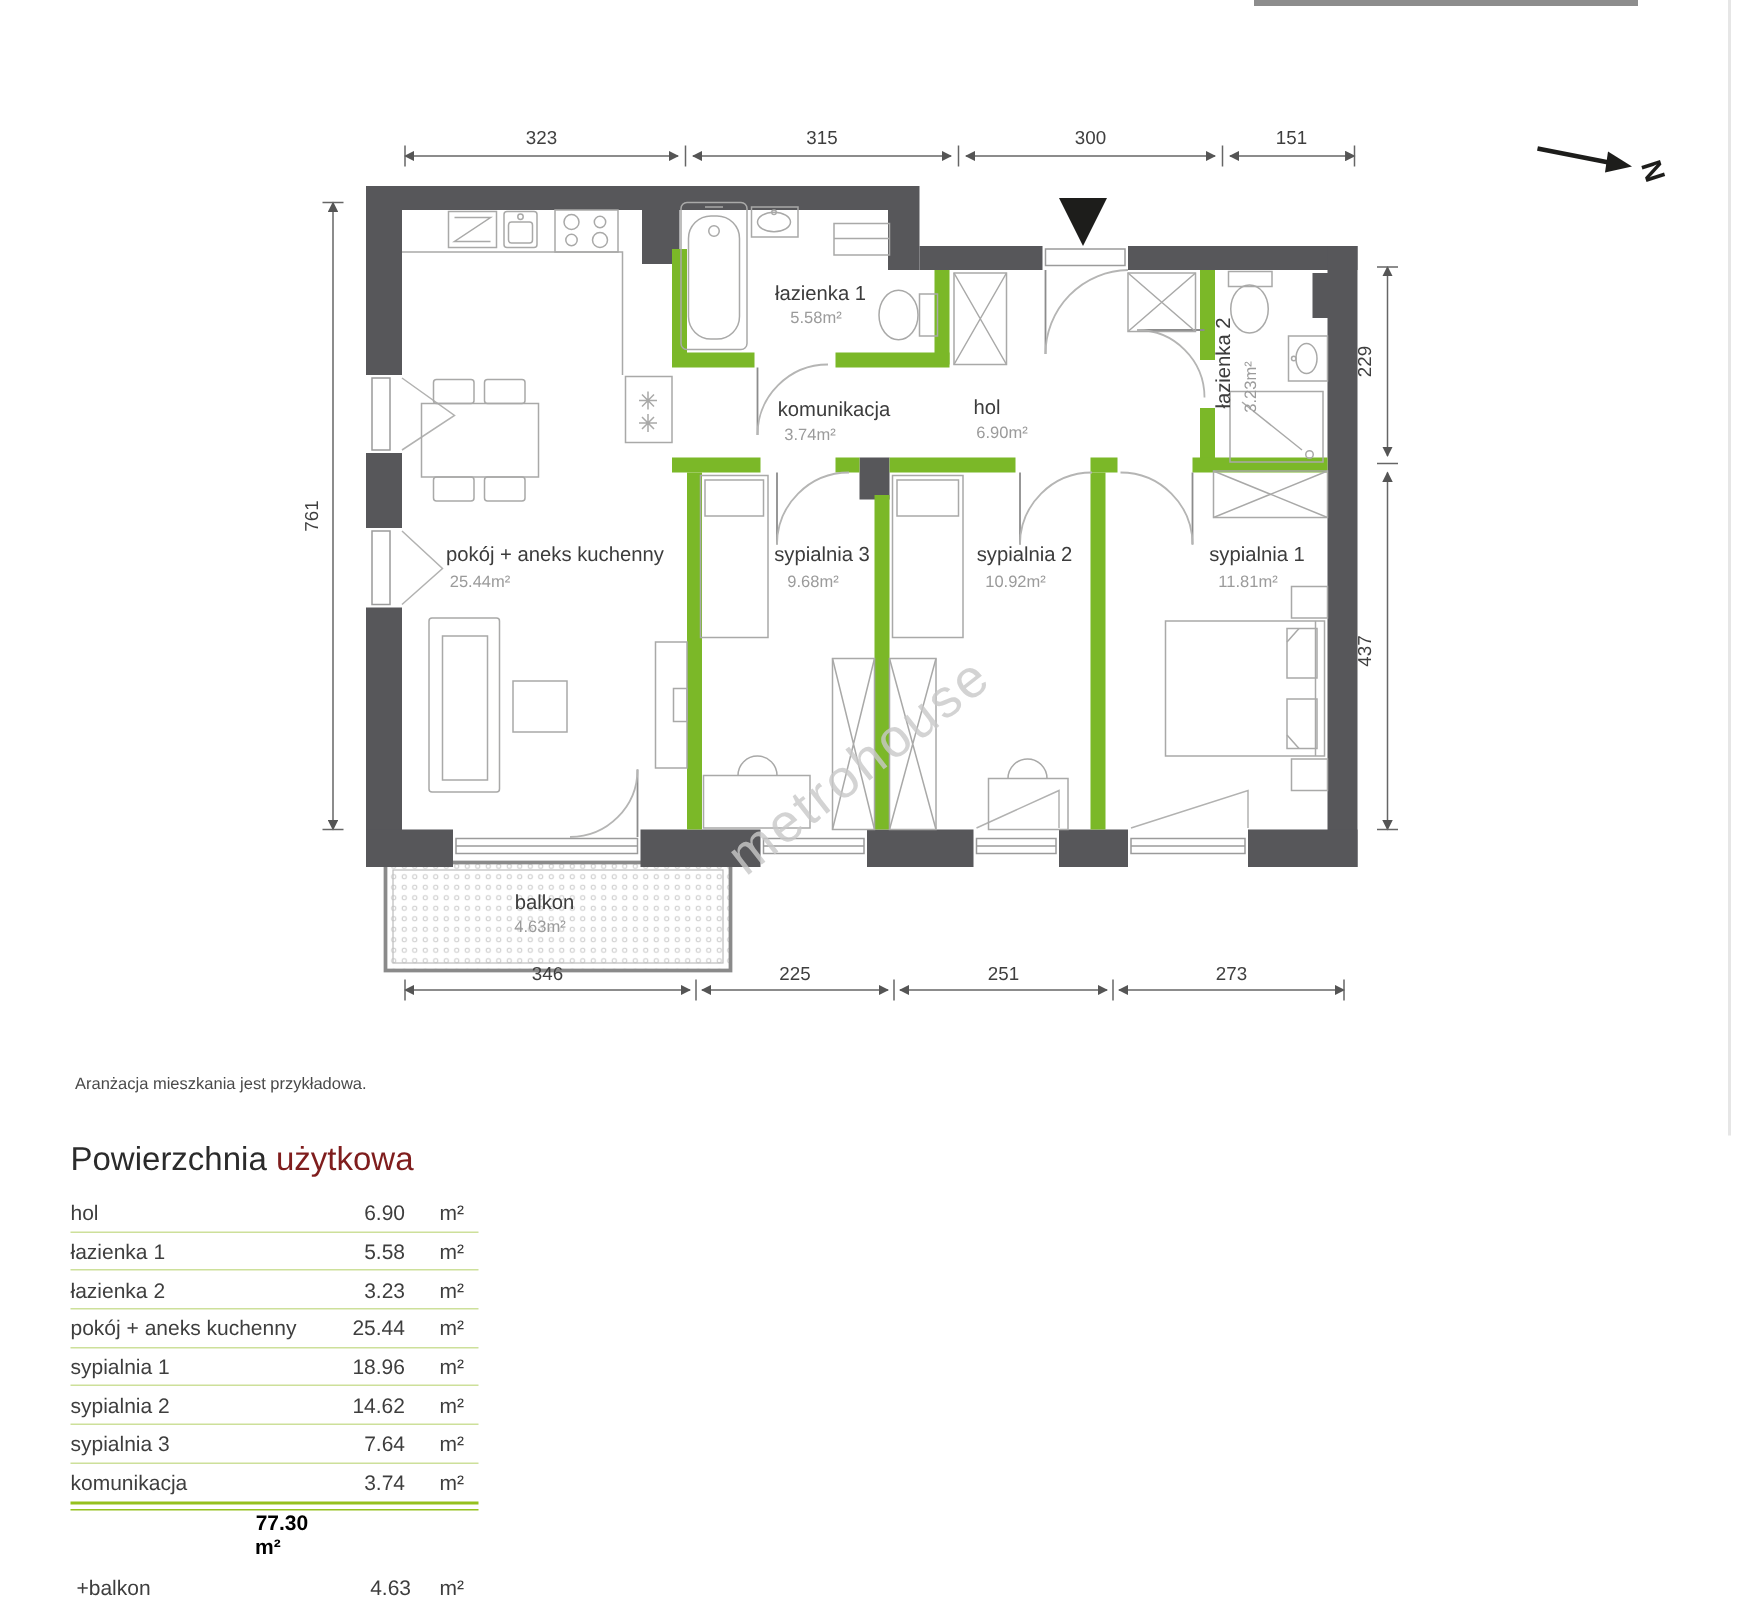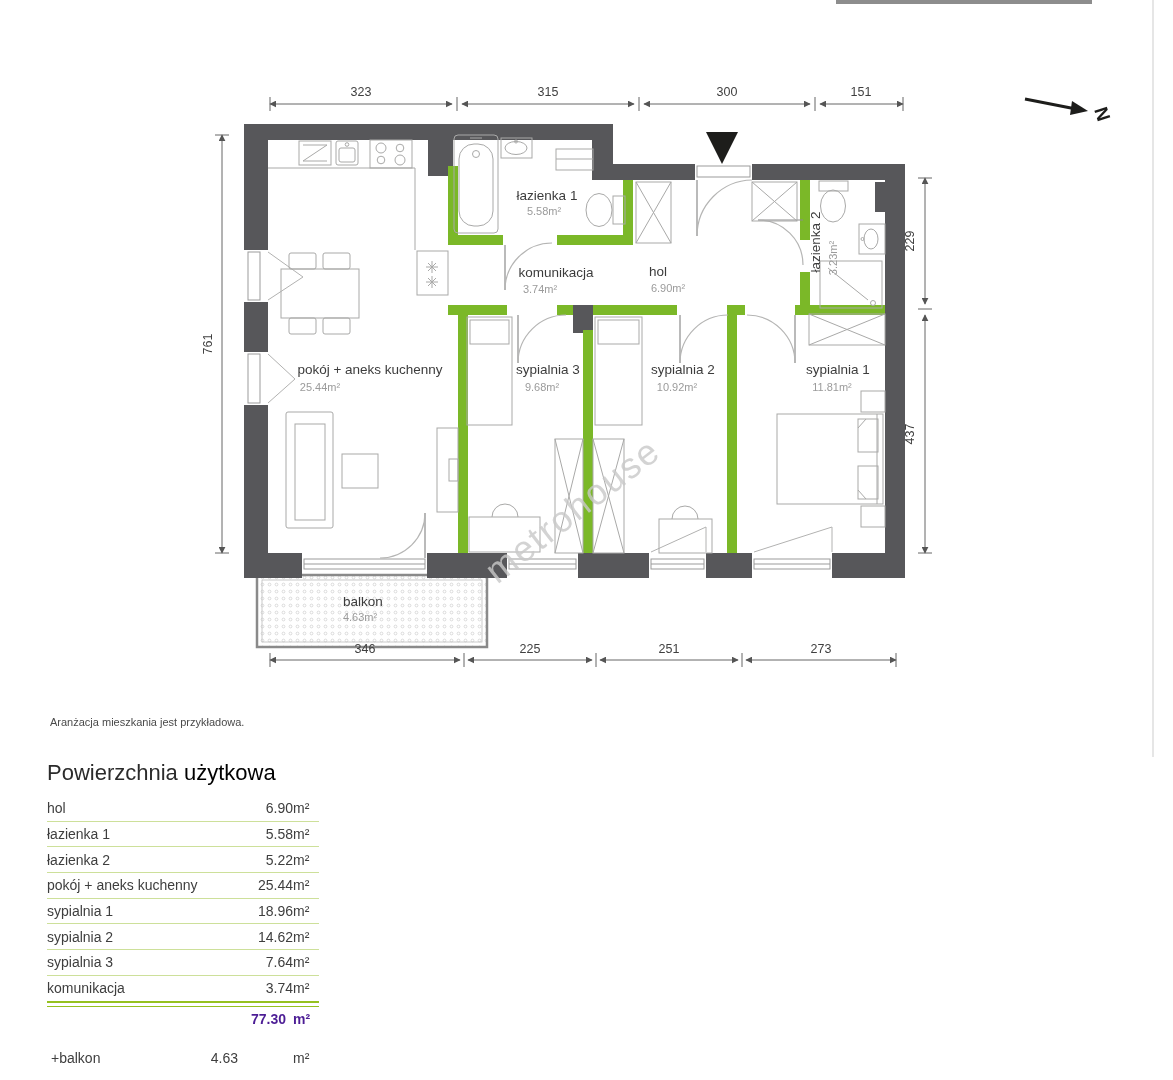--- a/index.html
+++ b/index.html
@@ -9,33 +9,33 @@
   .room-name{font-size:13.5px;fill:#3c3c3c;}
   .room-area{font-size:11px;fill:#9b9b9b;}
   .dim-label{font-size:12.5px;fill:#3f3f3f;}
   .note-text{font-size:11px;fill:#4a4a4a;}
   .wm{font-size:36px;fill:#c9c9c9;opacity:.8;letter-spacing:2px;}
   .north-n{font-size:19px;fill:#1d1d1b;font-weight:bold;}
 
   
   #areaTable{position:absolute;left:47px;top:760px;width:272px;}
   .tbl-title{font-size:22px;color:#2b2b2b;margin:0 0 10px 0;font-weight:500;}
-  .tbl-title .green{color:#000000;}
+  .tbl-title .green{color:#7f1d1d;}
   .area-row{display:flex;align-items:center;height:24.7px;border-bottom:1px solid #cde09a;
             font-size:14px;color:#3e3e3e;}
   .area-row .lbl{flex:1;}
-  .area-row .val{width:52px;text-align:right;padding-right:0;}
+  .area-row .val{width:52px;text-align:right;padding-right:23px;}
   .area-row .unit{width:26px;}
   .area-row.no-sep{border-bottom:none;}
   .total-divider{height:3px;border-top:2px solid #95c11f;border-bottom:1px solid #95c11f;}
-  .total-row{display:flex;align-items:center;height:25px;font-size:14px;color:#4c1d95;font-weight:bold;}
+  .total-row{display:flex;align-items:center;height:25px;font-size:14px;color:#000000;font-weight:bold;flex-direction:column;}
   .total-row .lbl{flex:1;}
   .total-row .val{width:52px;text-align:right;padding-right:7px;}
   .total-row .unit{width:26px;}
-  .extra-row{display:flex;align-items:center;height:25px;font-size:14px;color:#3e3e3e;margin-top:14px;gap:36px;}
+  .extra-row{display:flex;align-items:center;height:25px;font-size:14px;color:#3e3e3e;margin-top:14px;}
   .extra-row .lbl{flex:1;padding-left:4px;}
   .extra-row .val{width:52px;text-align:right;padding-right:19px;}
   .extra-row .unit{width:26px;}
   .top-bar{position:absolute;left:836px;top:0;width:256px;height:4px;background:#8d8d8d;}
   .side-line{position:absolute;left:1152px;top:0;width:2px;height:757px;background:#e6e6e6;}
 </style>
 </head>
 <body>
 
 <div id="stage">
@@ -378,21 +378,21 @@
       <span class="val">6.90</span>
       <span class="unit">m²</span>
     </div>
     <div class="area-row">
       <span class="lbl">łazienka 1</span>
       <span class="val">5.58</span>
       <span class="unit">m²</span>
     </div>
     <div class="area-row">
       <span class="lbl">łazienka 2</span>
-      <span class="val">5.22</span>
+      <span class="val">3.23</span>
       <span class="unit">m²</span>
     </div>
     <div class="area-row">
       <span class="lbl">pokój + aneks kuchenny</span>
       <span class="val">25.44</span>
       <span class="unit">m²</span>
     </div>
     <div class="area-row">
       <span class="lbl">sypialnia 1</span>
       <span class="val">18.96</span>

